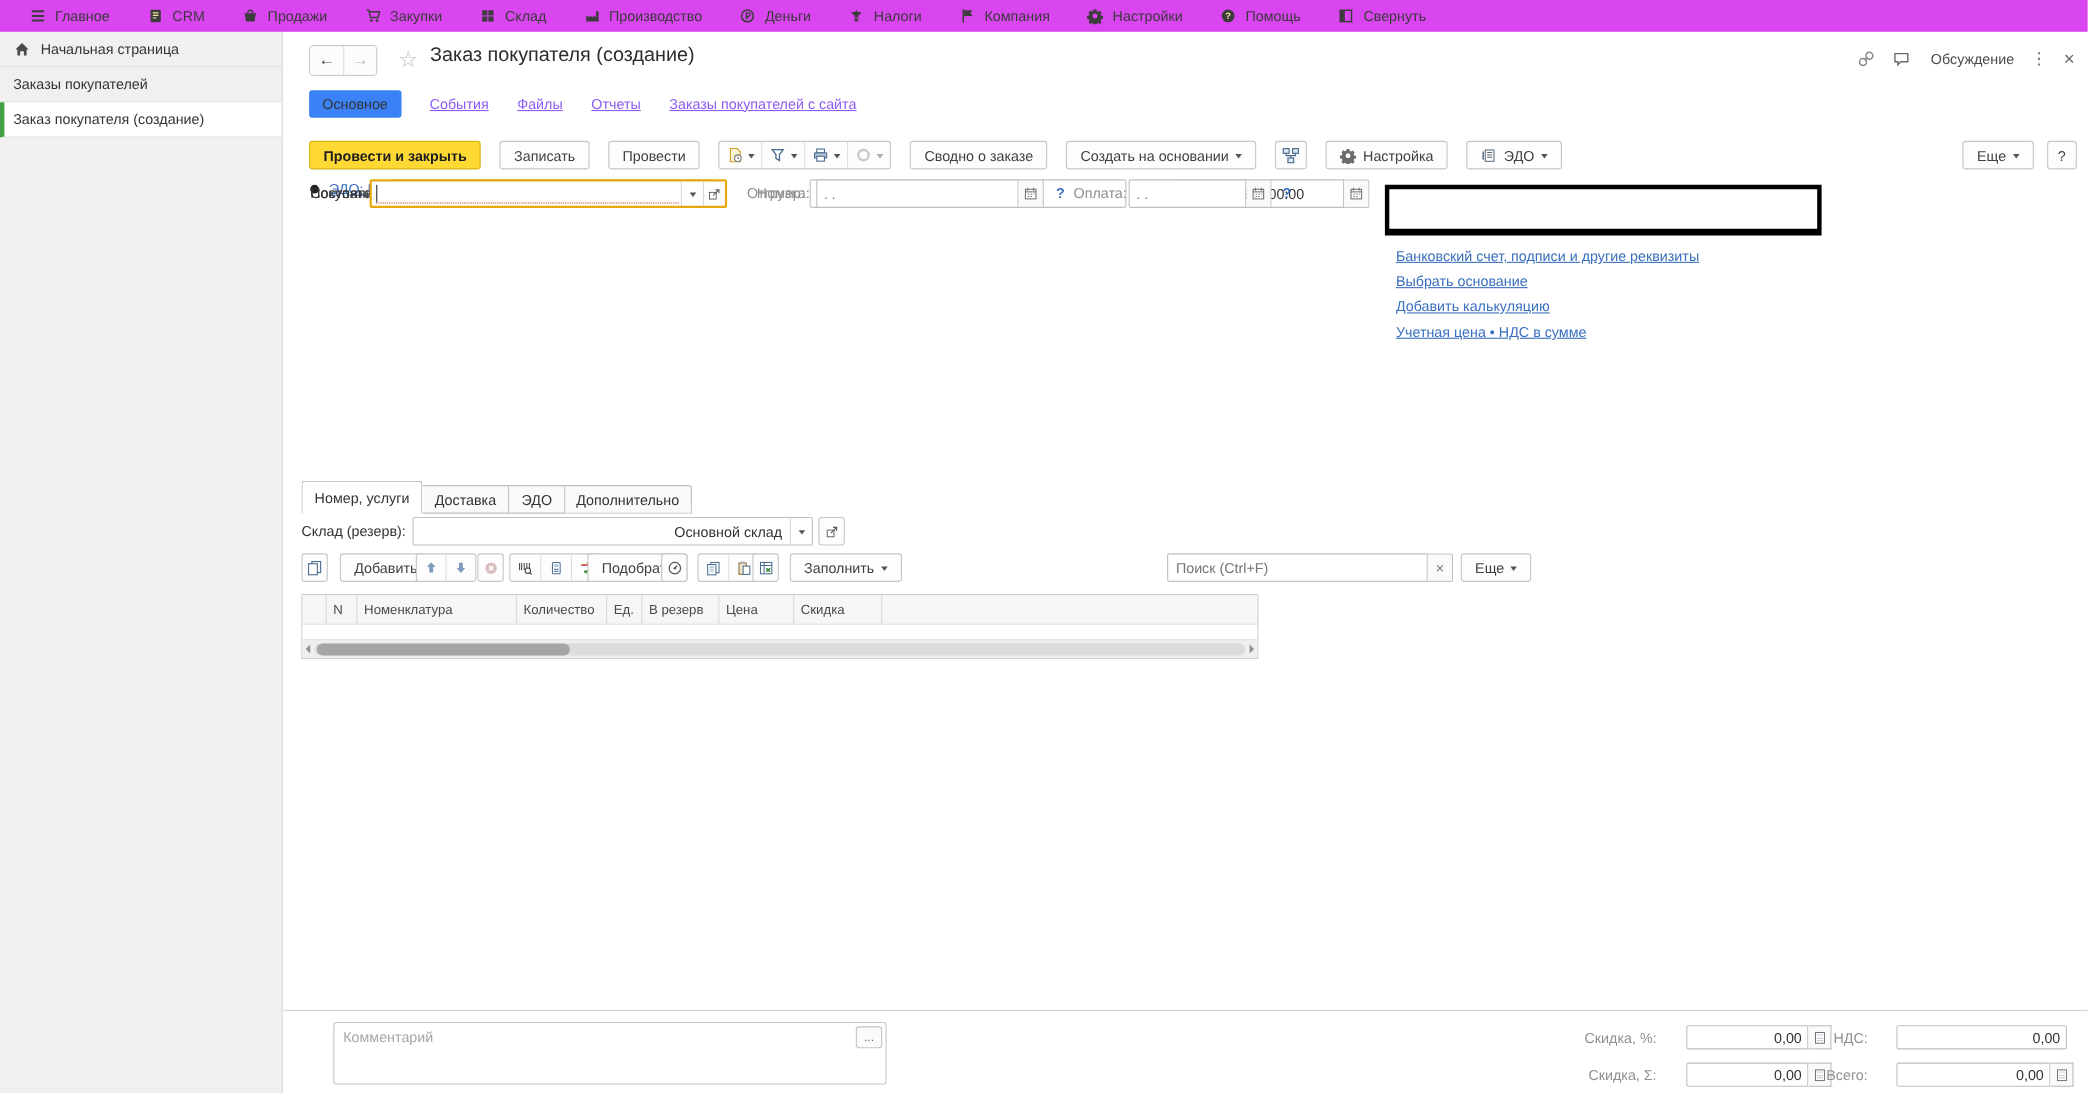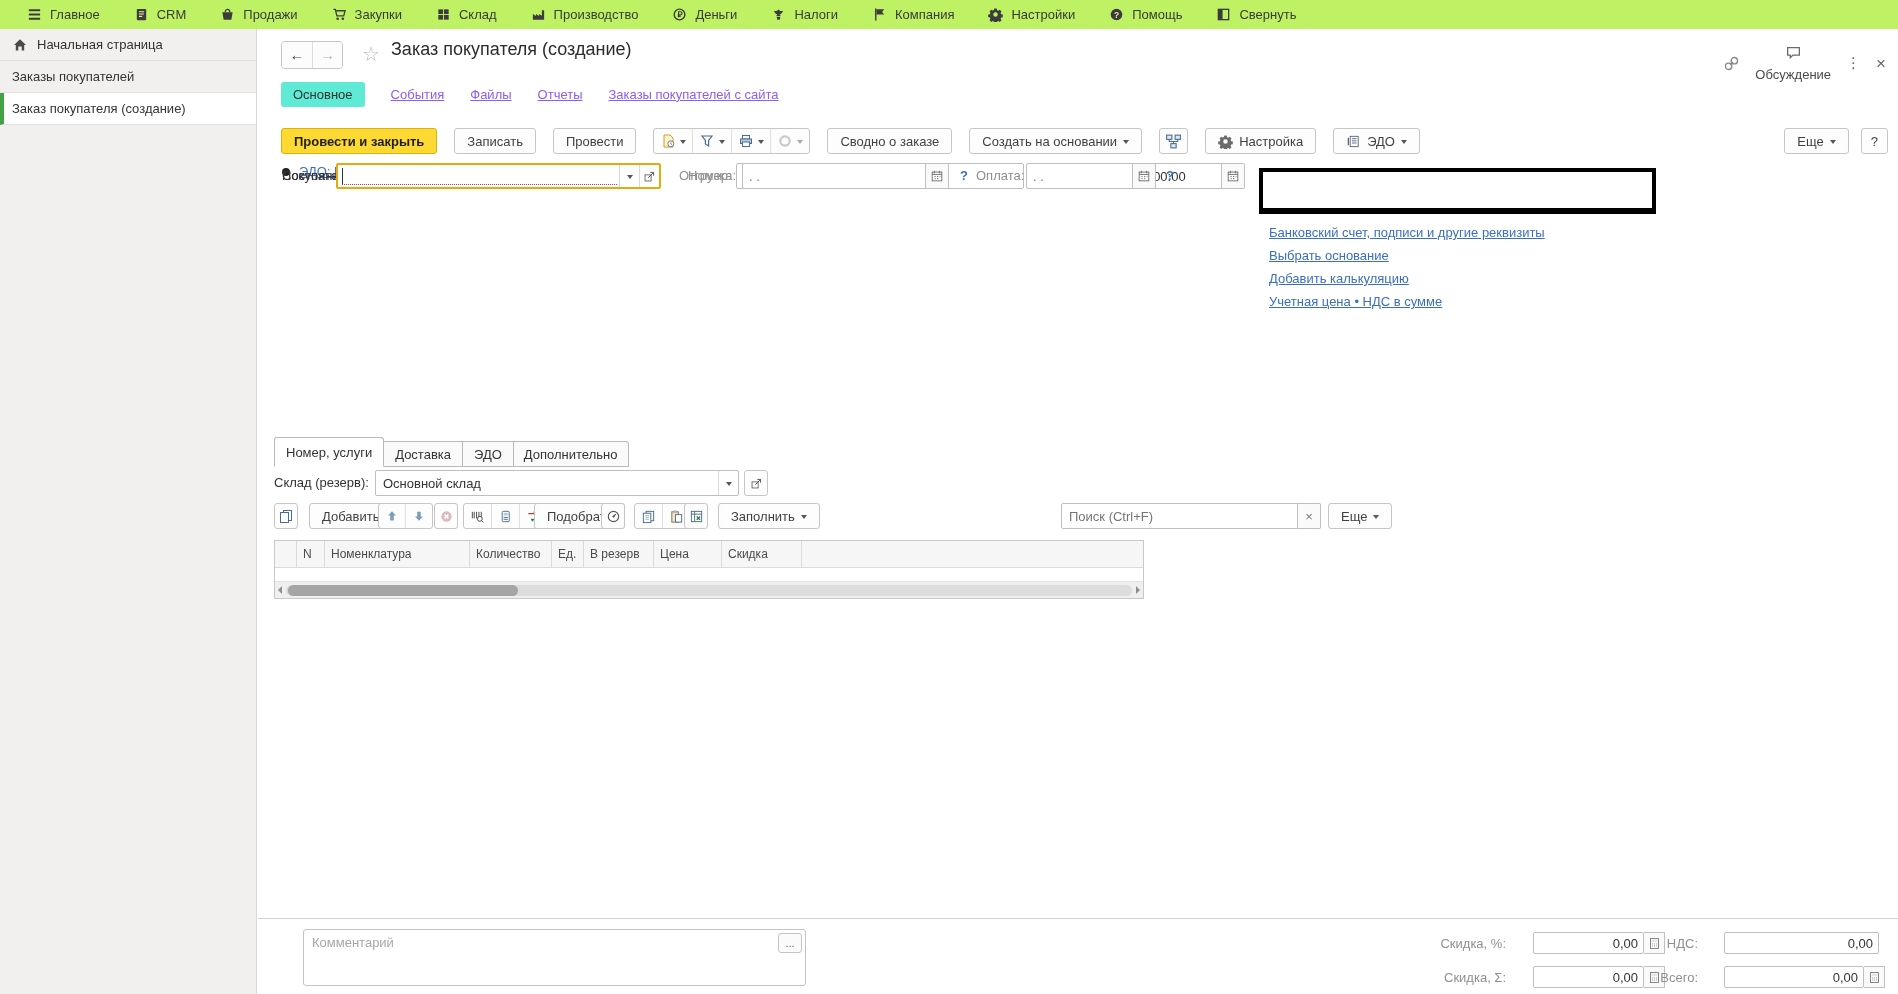--- a/index.html
+++ b/index.html
@@ -6,21 +6,21 @@
   html,body { margin:0; padding:0; }
   body {
     width:1898px; height:994px; position:relative; overflow:hidden;
     background:#fff; font-family:"Liberation Sans","DejaVu Sans",sans-serif;
     font-size:13px; color:#333;
   }
   svg { display:block; }
 
   
   .topbar { position:absolute; top:0; left:0; right:0; height:29px;
-    background:#bef264; display:flex; align-items:center; padding-left:10px; }
+    background:#d946ef; display:flex; align-items:center; padding-left:10px; }
   .tb-item { display:flex; align-items:center; gap:8px; padding:0 17px;
     height:100%; color:#3a3a3a; cursor:default; white-space:nowrap; }
   .tb-ic { width:15px; height:15px; }
 
   
   .sidebar { position:absolute; top:29px; left:0; width:257px; bottom:0;
     background:#f1f0ee; border-right:1px solid #d7d7d5; }
   .sb-item { position:relative; height:32px; display:flex; align-items:center;
     gap:9px; padding-left:12px; border-bottom:1px solid #e3e2e0; color:#333; cursor:default; }
   .sb-item.active { background:#fff; border-left:4px solid #44a144; padding-left:8px; }
@@ -33,28 +33,28 @@
   .nav-group { position:absolute; left:23px; top:12px; display:flex;
     border:1px solid #c6c6c6; border-radius:4px; overflow:hidden; background:#fcfcfc; }
   .nav-btn { width:30px; height:26px; border:none; background:#fcfcfc;
     font-size:15px; color:#444; line-height:24px; text-align:center; padding:0; }
   .nav-btn.fwd { border-left:1px solid #dcdcdc; color:#b3b3b3; }
   .star { position:absolute; left:104px; top:13px; font-size:20px; color:#b9b9b9; }
   .title { position:absolute; left:133px; top:10px; margin:0; font-size:18px;
     font-weight:400; color:#2c2c2c; }
   .header-right { position:absolute; right:12px; top:15px; display:flex;
     align-items:center; gap:15px; }
-  .discussion { display:flex; align-items:center; gap:6px; color:#4a4a4a;flex-direction:column; }
+  .discussion { display:flex; align-items:center; gap:18px; color:#4a4a4a; }
   .kebab { font-size:15px; color:#666; }
   .closex { font-size:17px; color:#666; line-height:1; }
 
   
   .nav-tabs { height:28px; padding-left:23px; display:flex; align-items:center; gap:26px; }
   .ntab { white-space:nowrap; }
-  .ntab.active { background:#5eead4; border-radius:3px; padding:5px 12px; color:#333; }
+  .ntab.active { background:#3b82f6; border-radius:3px; padding:5px 12px; color:#333; }
   .ntab:not(.active) { color:#8b5cf6; text-decoration:underline; }
 
   
   .cmd-bar { position:relative; height:55px; padding:20px 10px 0 23px;
     display:flex; align-items:flex-start; gap:17px; }
   .btn { height:26px; padding:0 12px; background:#fdfdfd; border:1px solid #c6c6c6;
     border-radius:3px; font:inherit; color:#3f3f3f; display:inline-flex;
     align-items:center; gap:6px; white-space:nowrap; }
   .btn.yellow { background:#ffd933; border-color:#d8b211; color:#1e1e1e; font-weight:600; }
   .seg-group { display:inline-flex; height:26px; border:1px solid #c6c6c6;
@@ -69,21 +69,21 @@
   .body-zone { position:relative; height:274px; }
   .edo-line { position:absolute; left:24px; top:1px; display:flex; align-items:center; gap:9px; }
   .bullet { width:8px; height:8px; background:#222; border-radius:50%; }
   .link { color:#3a6fbf; text-decoration:underline; cursor:pointer; }
   .flbl { position:absolute; white-space:nowrap; color:#333; }
   .flbl.gray { color:#8f8f8f; }
   .inp { position:absolute; height:26px; border:1px solid #bfbfbf; border-radius:2px;
     font:inherit; padding:0 6px; color:#333; background:#fff; }
   .inp::placeholder, textarea::placeholder { color:#a6a6a6; }
   .combo { position:absolute; height:26px; border:1px solid #bfbfbf; border-radius:2px;
-    background:#fff; display:flex; align-items:center; }
+    background:#fff; display:flex; align-items:center;text-align:right; }
   .cval { flex:1; padding:0 7px; white-space:nowrap; overflow:hidden; }
   .cbtn { width:20px; align-self:stretch; border-left:1px solid #d8d8d8;
     display:flex; align-items:center; justify-content:center; }
   .dgroup { position:absolute; display:flex; height:26px; }
   .dgroup .din { flex:1; border:1px solid #bfbfbf; border-radius:2px 0 0 2px;
     font:inherit; padding:0 6px; color:#9a9a9a; background:#fff; min-width:0; white-space:pre; }
   .calbtn { width:23px; border:1px solid #bfbfbf; border-left:none;
     border-radius:0 2px 2px 0; background:#fafafa; display:flex;
     align-items:center; justify-content:center; }
   .qm { position:absolute; color:#3a6fbf; font-weight:700; }

